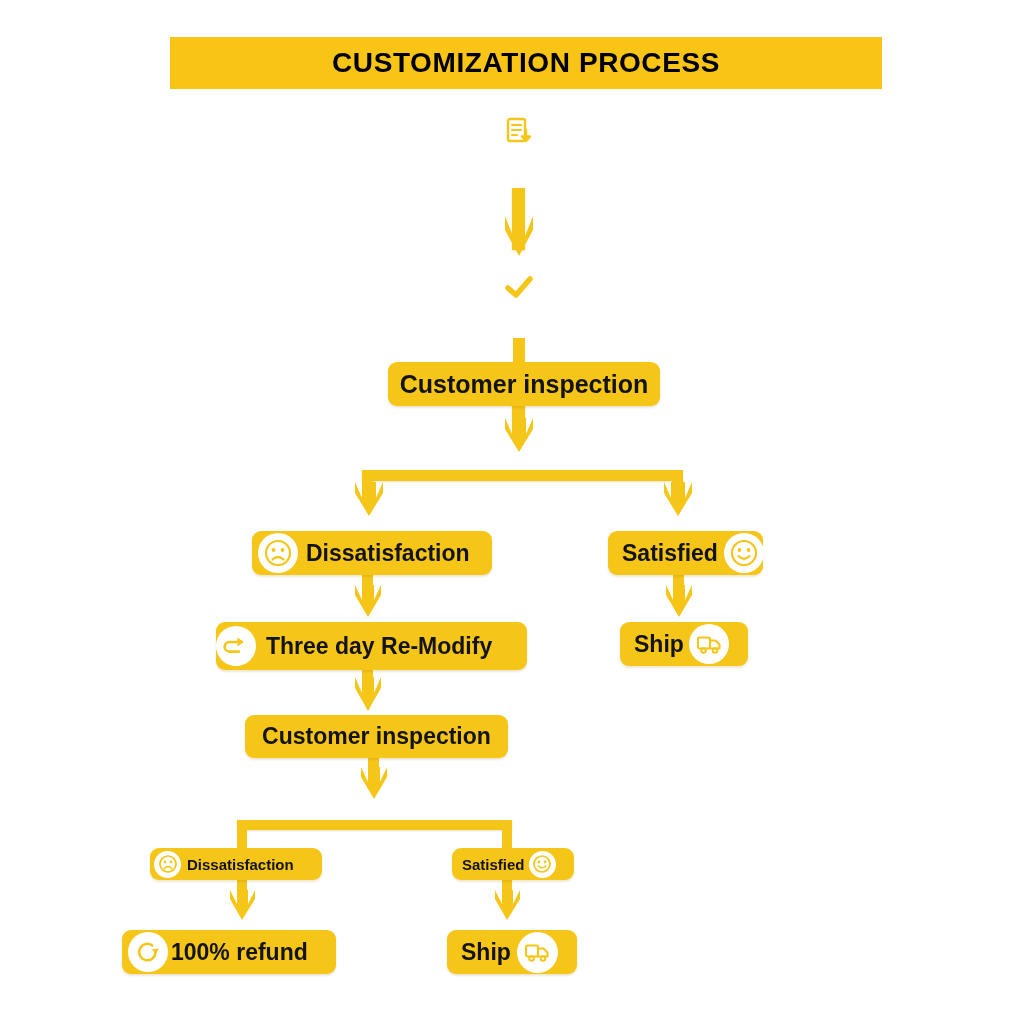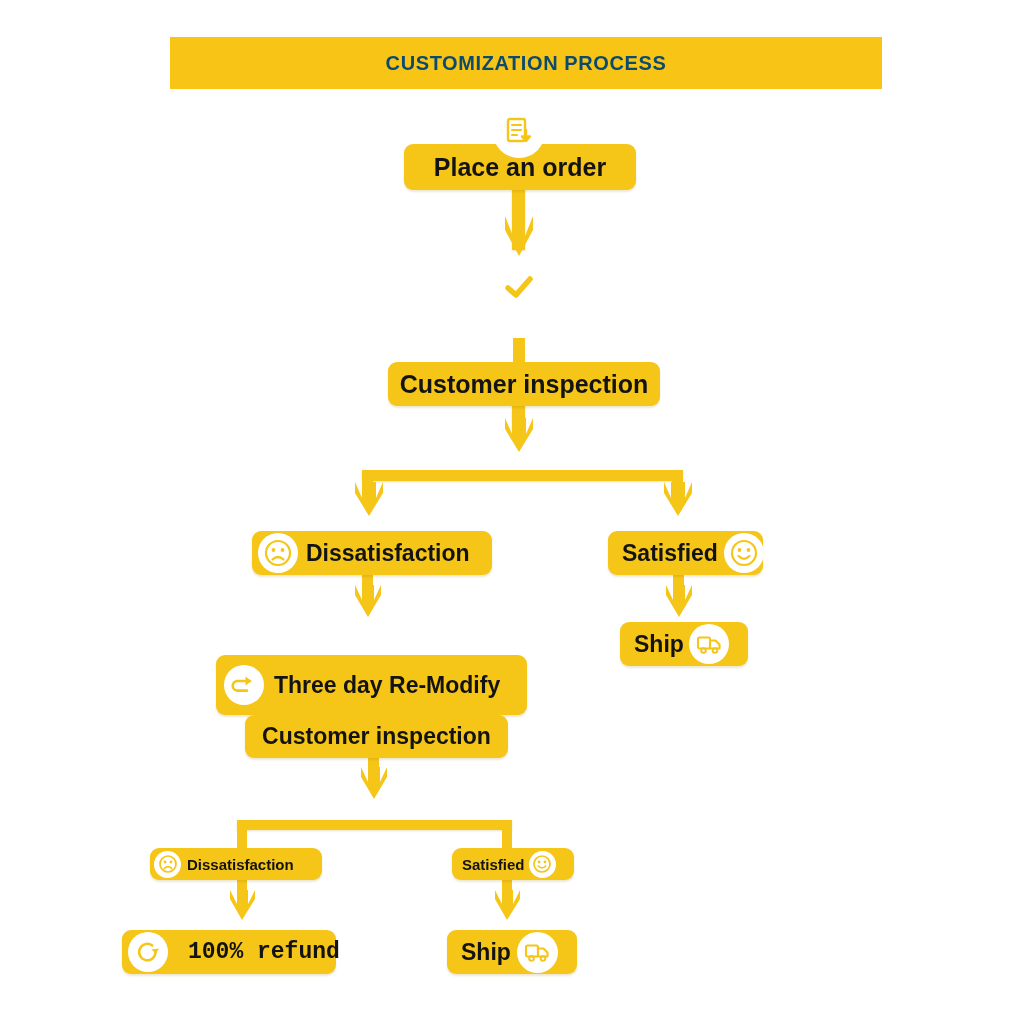--- a/index.html
+++ b/index.html
@@ -25,23 +25,23 @@
     left: 170px;
     top: 37px;
     width: 712px;
     height: 52px;
     background: #F8C516;
     display: flex;
     align-items: center;
     justify-content: center;
   }
   #header-banner .title {
-    font-size: 20px;
+    font-size: 28px;
     font-weight: bold;
-    color: #0c4a6e;
+    color: #000000;
     letter-spacing: 0.6px;
     font-family: "Liberation Sans", sans-serif;
   }
 
   
   .node {
     position: absolute;
     background: #F5C518;
     border-radius: 9px;
     display: flex;
@@ -154,23 +154,20 @@
   <div class="conn" style="left:237px; top:880px; width:10px; height:20px;"></div>
   <svg class="arrow-svg" style="left:226px; top:890px; width:33px; height:32px;" viewBox="0 0 33 32">
     <path d="M4,0 L11,14 L11,0 L22,0 L22,14 L29,0 L29,9 L16,30 L4,9 Z" fill="#F5C518"></path>
   </svg>
 
   <div class="conn" style="left:502px; top:880px; width:10px; height:20px;"></div>
   <svg class="arrow-svg" style="left:491px; top:890px; width:33px; height:32px;" viewBox="0 0 33 32">
     <path d="M4,0 L11,14 L11,0 L22,0 L22,14 L29,0 L29,9 L16,30 L4,9 Z" fill="#F5C518"></path>
   </svg>
 
-  <div class="node size-lg" style="left:404px; top:144px; width:232px; height:46px; justify-content:center;">
-    <span class="label">Place an order</span>
-  </div>
   <div class="badge-top" style="left:493px; top:106px; width:52px; height:52px;">
     <svg width="34" height="34" viewBox="0 0 34 34">
       <rect x="6" y="4" width="17" height="22" rx="2" fill="none" stroke="#F5C518" stroke-width="2.4"></rect>
       <line x1="10" y1="10" x2="19" y2="10" stroke="#F5C518" stroke-width="2.2" stroke-linecap="round"></line>
       <line x1="10" y1="15" x2="19" y2="15" stroke="#F5C518" stroke-width="2.2" stroke-linecap="round"></line>
       <line x1="10" y1="20" x2="15" y2="20" stroke="#F5C518" stroke-width="2.2" stroke-linecap="round"></line>
       <path d="M24,15 L24,25 M20,21.5 L24,26 L28,21.5 Z" fill="#F5C518" stroke="#F5C518" stroke-width="2.4" stroke-linejoin="round" stroke-linecap="round"></path>
     </svg>
   </div>
 
@@ -201,21 +198,21 @@
     <span class="badge" style="width:40px; height:40px; margin-left:6px;">
       <svg width="30" height="30" viewBox="0 0 30 30">
         <circle cx="15" cy="15" r="12" fill="none" stroke="#F5C518" stroke-width="2.2"></circle>
         <circle cx="10.5" cy="12" r="1.9" fill="#F5C518"></circle>
         <circle cx="19.5" cy="12" r="1.9" fill="#F5C518"></circle>
         <path d="M9.5,18 Q15,23.5 20.5,18" fill="none" stroke="#F5C518" stroke-width="2.2" stroke-linecap="round"></path>
       </svg>
     </span>
   </div>
 
-  <div class="node size-md" style="left:216px; top:655px; width:311px; height:60px; padding-left:8px;">
+  <div class="node size-md" style="left:216px; top:622px; width:311px; height:48px; padding-left:0;">
     <span class="badge" style="width:40px; height:40px;">
       <svg width="30" height="30" viewBox="0 0 30 30">
         <path d="M21,11 L8.5,11 A4.8,4.8 0 0 0 8.5,20.6 L18,20.6" fill="none" stroke="#F5C518" stroke-width="2.6" stroke-linecap="round"></path>
         <path d="M16.5,6.5 L22.5,11 L16.5,15.5 Z" fill="#F5C518"></path>
       </svg>
     </span>
     <span class="label" style="margin-left:10px;">Three day Re-Modify</span>
   </div>
 
   <div class="node size-md" style="left:620px; top:622px; width:128px; height:44px; padding-left:14px;">
@@ -258,21 +255,21 @@
     </span>
   </div>
 
   <div class="node size-md" style="left:122px; top:930px; width:214px; height:44px; padding-left:6px;">
     <span class="badge" style="width:40px; height:40px;">
       <svg width="30" height="30" viewBox="0 0 30 30">
         <path d="M22.5,15 A8.2,8.2 0 1 1 19.2,8.5" fill="none" stroke="#F5C518" stroke-width="2.5" stroke-linecap="round"></path>
         <path d="M18.4,12.6 L22.9,16.6 L26,11.6 Z" fill="#F5C518"></path>
       </svg>
     </span>
-    <span class="label" style="margin-left:20px;font-family:Liberation Mono, monospace;">100% refund</span>
+    <span class="label" style="margin-left:3px;">100% refund</span>
   </div>
 
   <div class="node size-md" style="left:447px; top:930px; width:130px; height:44px; padding-left:14px;">
     <span class="label">Ship</span>
     <span class="badge" style="width:41px; height:41px; margin-left:6px;">
       <svg width="30" height="30" viewBox="0 0 30 30">
         <rect x="4" y="8.5" width="12" height="11" rx="1.6" fill="none" stroke="#F5C518" stroke-width="2.1"></rect>
         <path d="M16,11.5 L21.5,11.5 L25.5,15.5 L25.5,19.5 L16,19.5 Z" fill="none" stroke="#F5C518" stroke-width="2.1" stroke-linejoin="round"></path>
         <circle cx="9.5" cy="21.5" r="2.3" fill="none" stroke="#F5C518" stroke-width="2"></circle>
         <circle cx="21" cy="21.5" r="2.3" fill="none" stroke="#F5C518" stroke-width="2"></circle>

